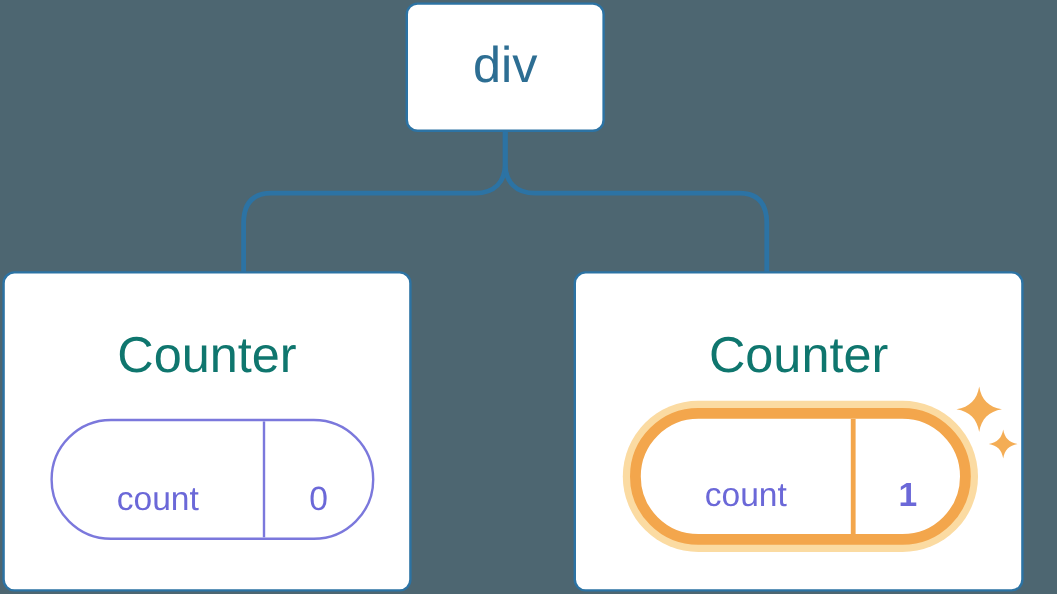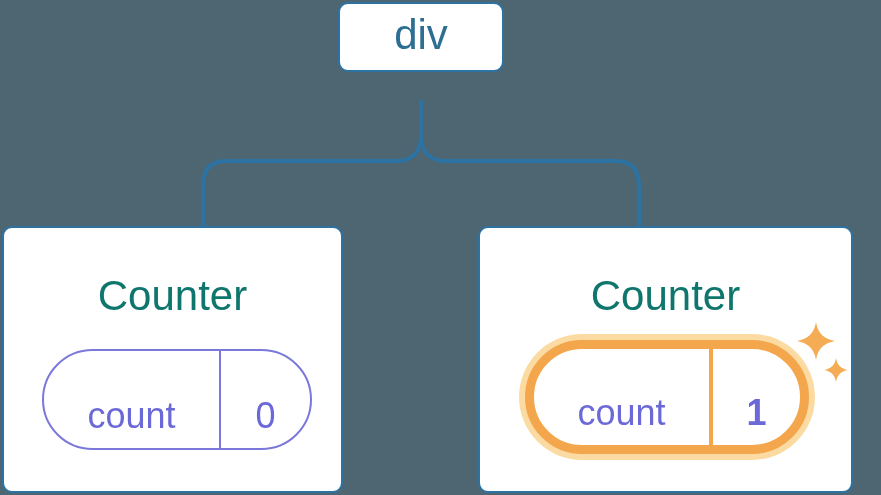--- a/index.html
+++ b/index.html
@@ -19,21 +19,21 @@
   }
   .node {
     position: absolute;
     background: #ffffff;
     border: 2.5px solid #2C73A4;
     border-radius: 10px;
     box-sizing: border-box;
   }
   .root-node {
     left: 338px; top: 2px;
-    width: 166px; height: 70px;
+    width: 166px; height: 108px;
     display: flex;
     align-items: center;
     justify-content: center;
   }
   .root-label {
     font-size: 42px;
     color: #2D6E93;
     line-height: 1;
     padding-bottom: 4px;
   }
@@ -65,21 +65,21 @@
   .pill.highlight {
     left: 45px; top: 112px;
     width: 284px; height: 114px;
     border: 9px solid #F3A64C;
     box-shadow: 0 0 0 6px #FBDBA2;
   }
   .pill-seg {
     display: flex;
     align-items: center;
     justify-content: center;
-    font-size: 36px;
+    font-size: 28px;
     line-height: 1;
     color: #6B68D8;
     margin-top: 32px;
   }
   .pill-seg.key   { width: 175px; }
   .pill-seg.value { flex: 1; }
   .pill-divider { width: 2px; background: #7B78DC; }
   .pill.highlight .pill-divider { width: 4px; background: #F3A64C; }
   .pill.highlight .pill-seg.value { font-weight: bold; }
   .sparkles {

